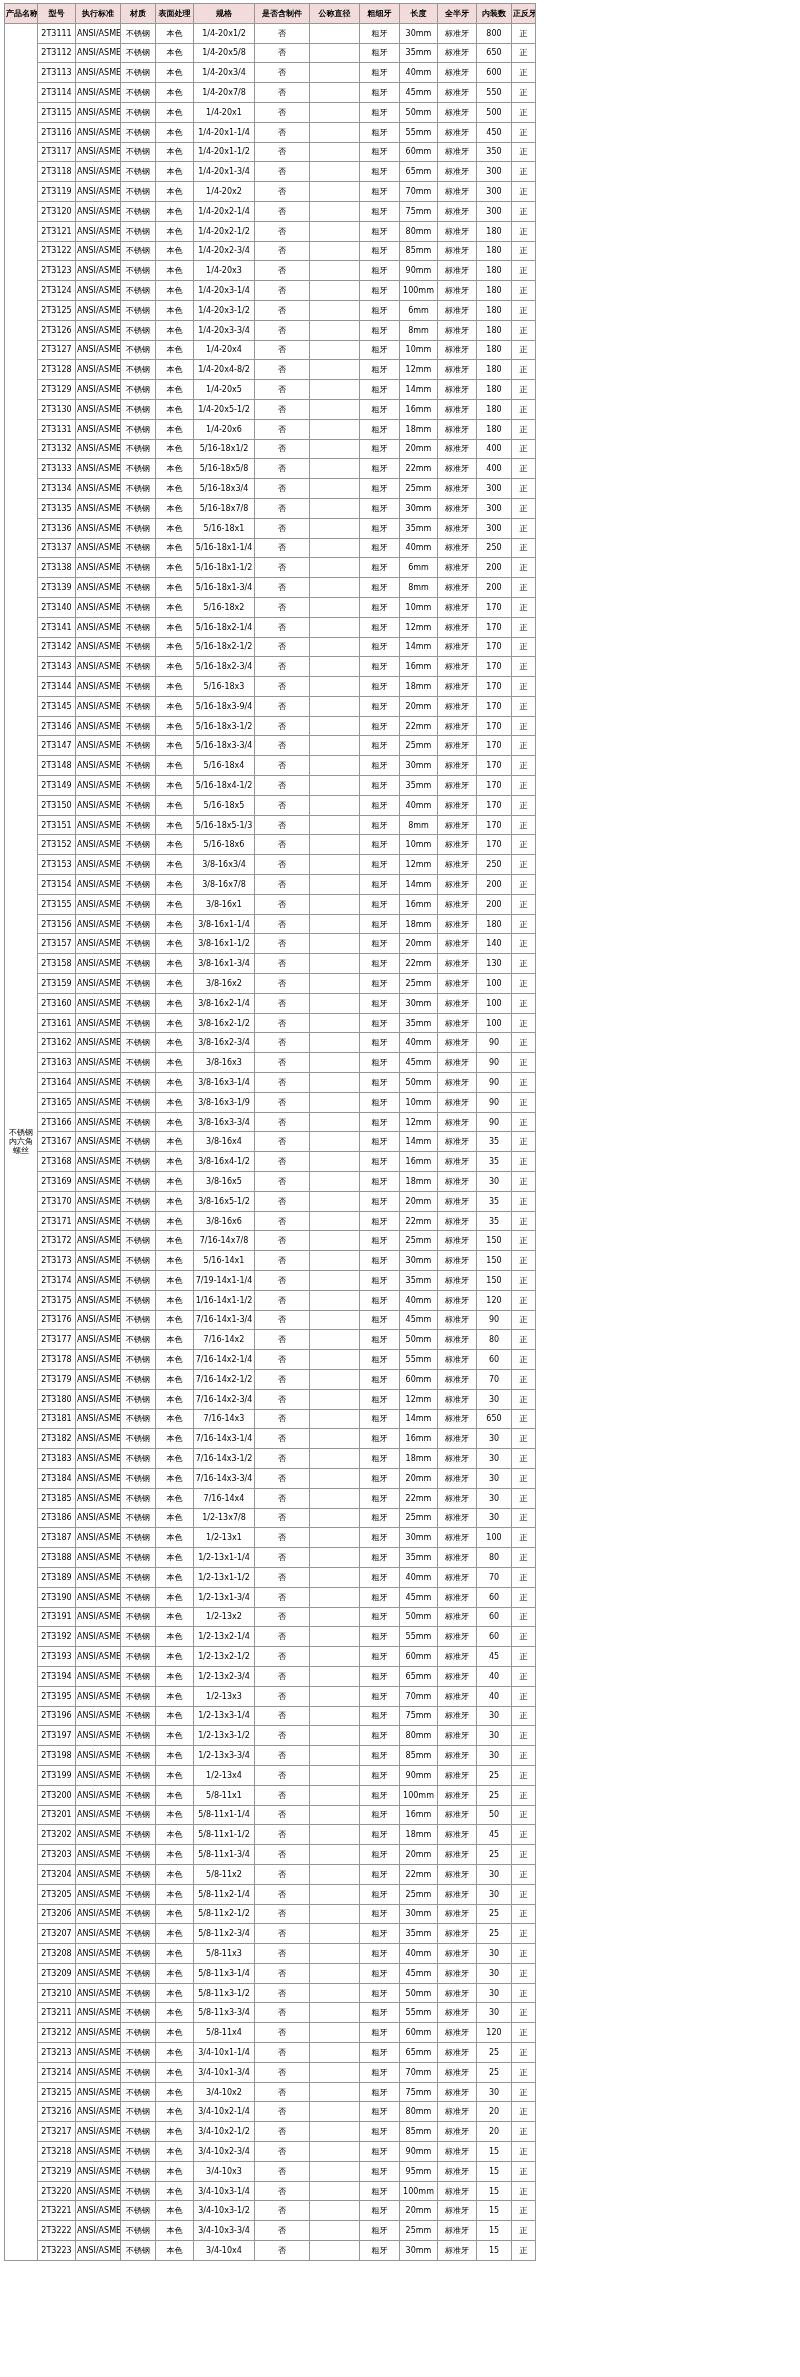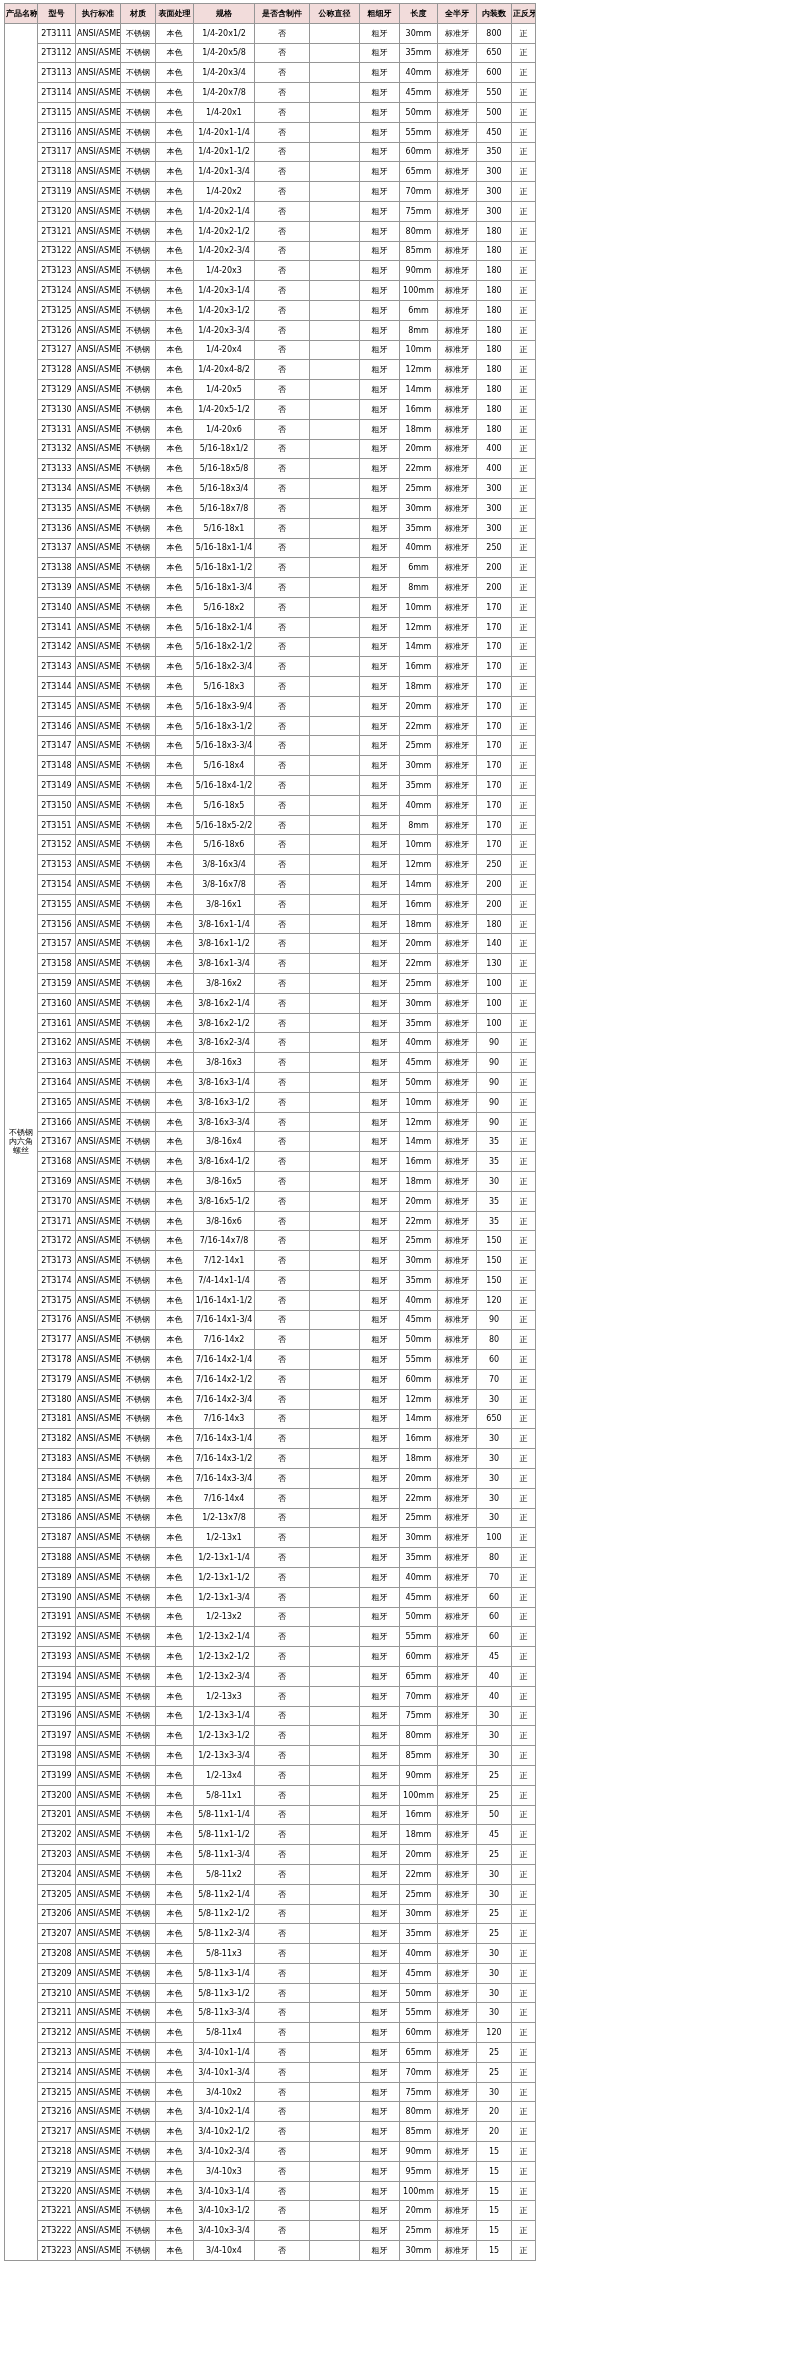--- a/index.html
+++ b/index.html
@@ -646,21 +646,21 @@
           <td>40mm</td>
           <td>标准牙</td>
           <td>170</td>
           <td>正</td>
         </tr>
         <tr>
           <td>2T3151</td>
           <td>ANSI/ASME</td>
           <td>不锈钢</td>
           <td>本色</td>
-          <td>5/16-18x5-2/2</td>
+          <td>5/16-18x5-1/3</td>
           <td>否</td>
           <td></td>
           <td>粗牙</td>
           <td>8mm</td>
           <td>标准牙</td>
           <td>170</td>
           <td>正</td>
         </tr>
         <tr>
           <td>2T3152</td>
@@ -842,21 +842,21 @@
           <td>50mm</td>
           <td>标准牙</td>
           <td>90</td>
           <td>正</td>
         </tr>
         <tr>
           <td>2T3165</td>
           <td>ANSI/ASME</td>
           <td>不锈钢</td>
           <td>本色</td>
-          <td>3/8-16x3-1/2</td>
+          <td>3/8-16x3-1/9</td>
           <td>否</td>
           <td></td>
           <td>粗牙</td>
           <td>10mm</td>
           <td>标准牙</td>
           <td>90</td>
           <td>正</td>
         </tr>
         <tr>
           <td>2T3166</td>
@@ -954,35 +954,35 @@
           <td>25mm</td>
           <td>标准牙</td>
           <td>150</td>
           <td>正</td>
         </tr>
         <tr>
           <td>2T3173</td>
           <td>ANSI/ASME</td>
           <td>不锈钢</td>
           <td>本色</td>
-          <td>7/12-14x1</td>
+          <td>5/16-14x1</td>
           <td>否</td>
           <td></td>
           <td>粗牙</td>
           <td>30mm</td>
           <td>标准牙</td>
           <td>150</td>
           <td>正</td>
         </tr>
         <tr>
           <td>2T3174</td>
           <td>ANSI/ASME</td>
           <td>不锈钢</td>
           <td>本色</td>
-          <td>7/4-14x1-1/4</td>
+          <td>7/19-14x1-1/4</td>
           <td>否</td>
           <td></td>
           <td>粗牙</td>
           <td>35mm</td>
           <td>标准牙</td>
           <td>150</td>
           <td>正</td>
         </tr>
         <tr>
           <td>2T3175</td>

